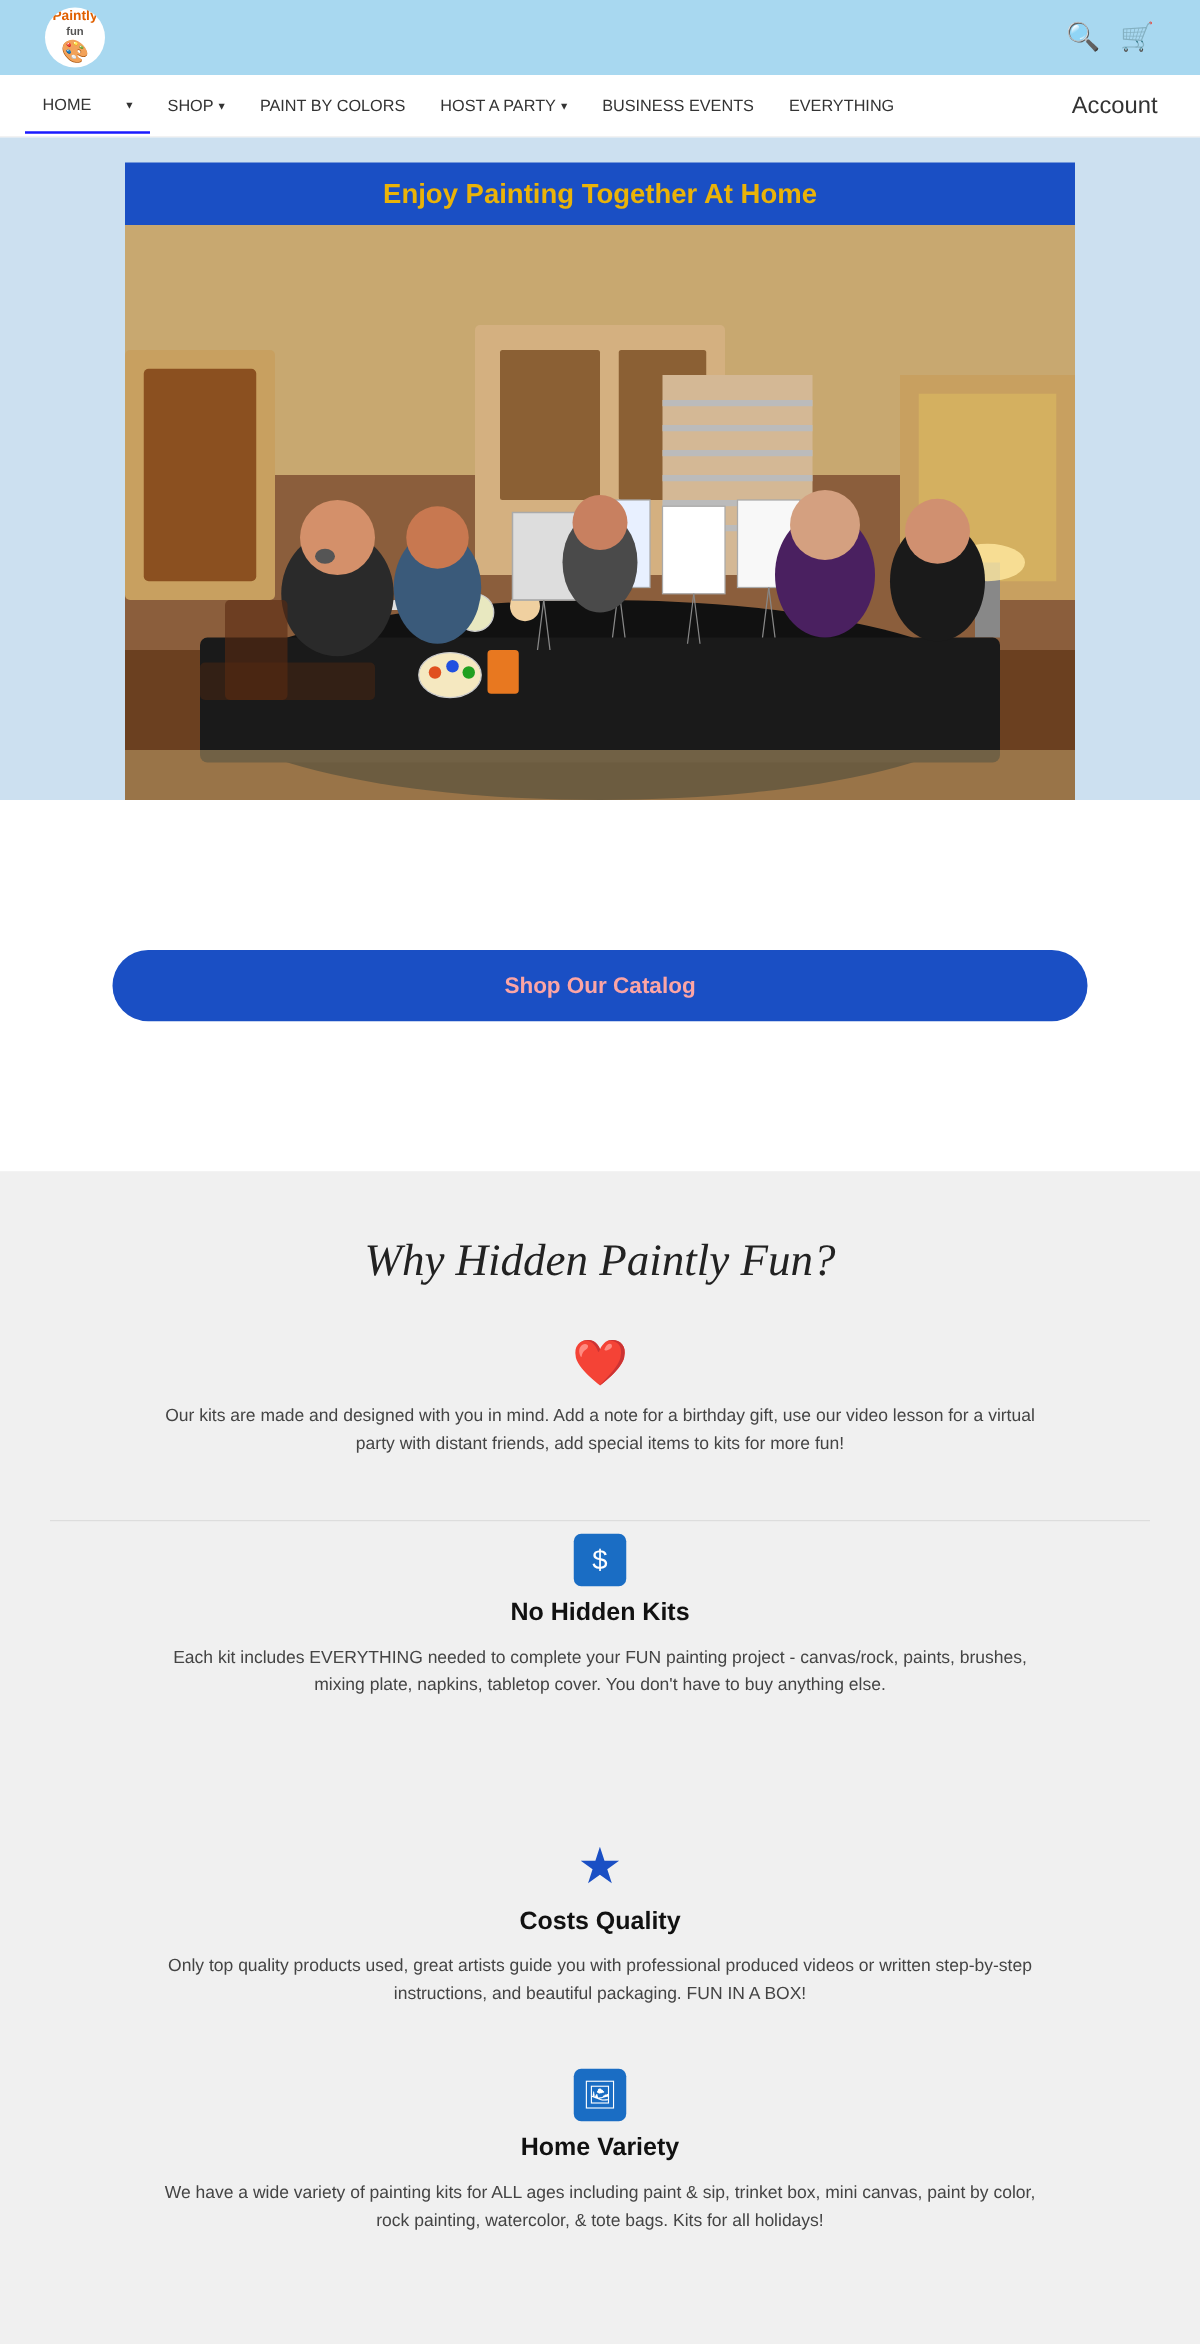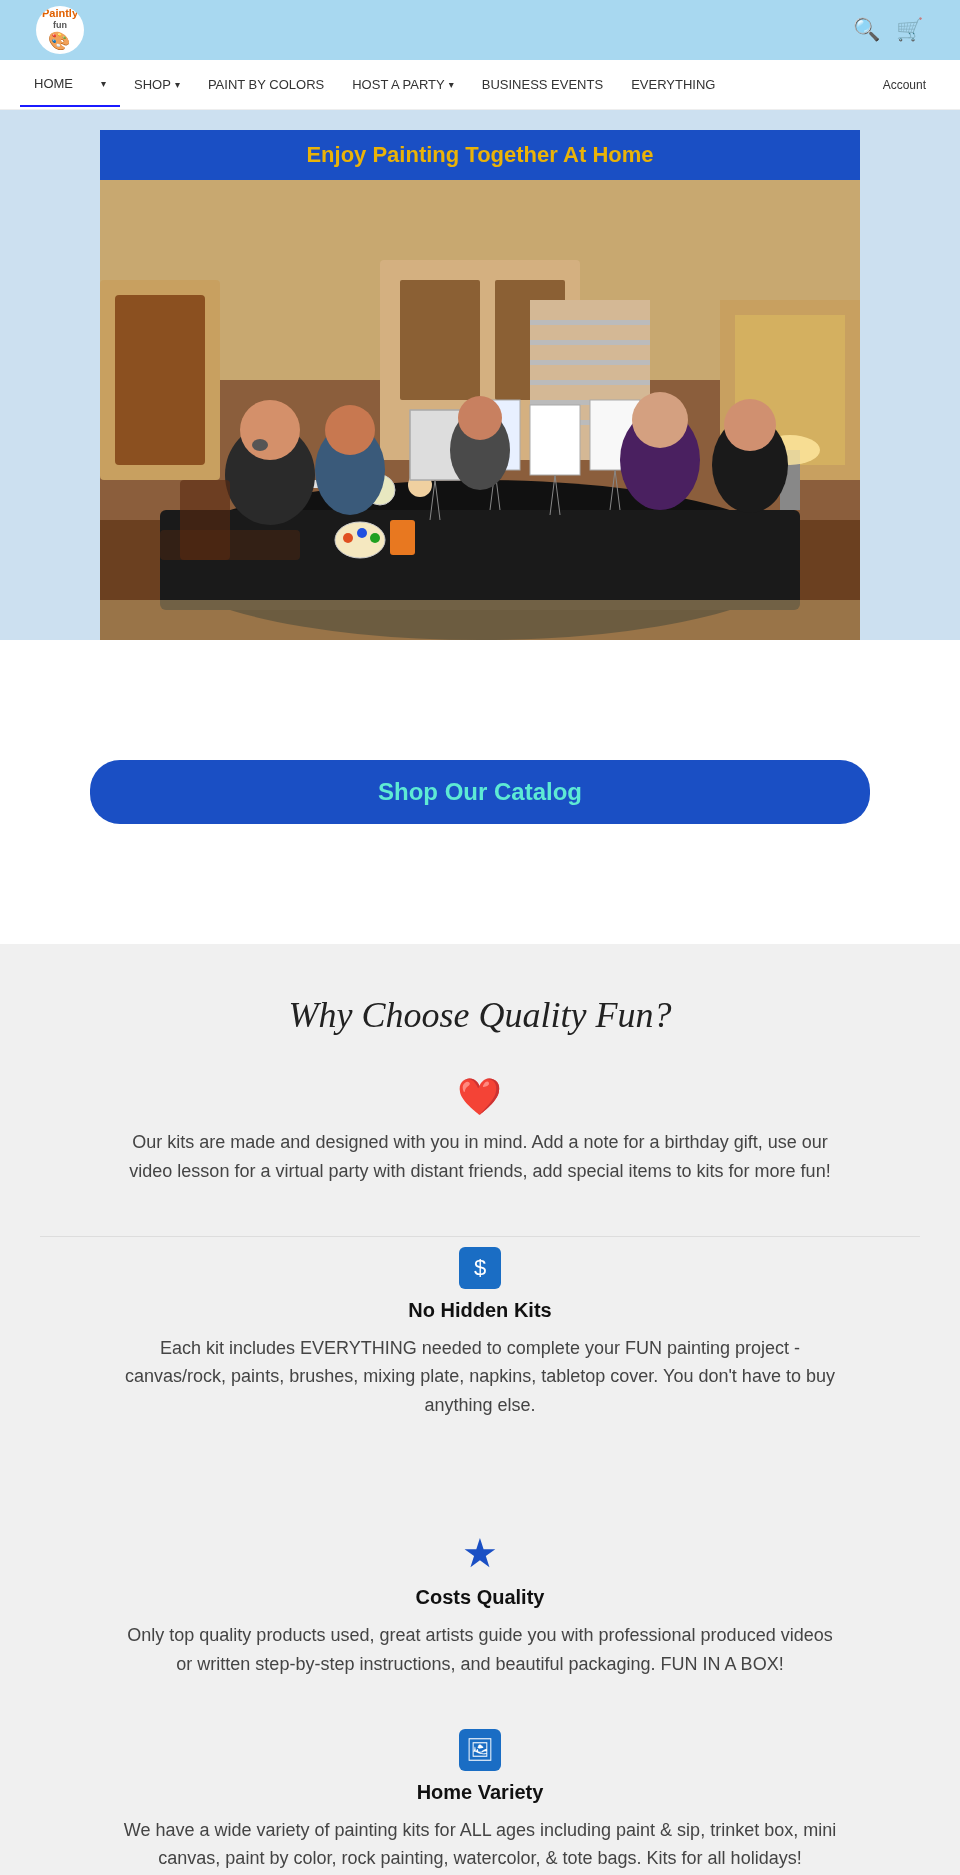--- a/index.html
+++ b/index.html
@@ -64,21 +64,21 @@
       align-items: center;
       gap: 4px;
       position: relative;
     }
     .nav-item.active {
       border-bottom: 2px solid #1a1aff;
       gap: 28px;
     }
     .nav-account {
       margin-left: auto;
-      font-size: 12px;
+      font-size: 19px;
       color: #333;
       cursor: pointer;
       padding: 14px 14px;
     }
     .nav-chevron {
       font-size: 10px;
     }
 
     
     .hero-section {
@@ -106,25 +106,25 @@
     
     .cta-section {
       background: #fff;
       padding: 60px 20px;
       display: flex;
       justify-content: center;
       align-items: center;
     }
     .cta-button {
       background: #1a4fc4;
-      color: #5eead4;
+      color: #fca5a5;
       border: none;
       border-radius: 30px;
       padding: 18px 60px;
-      font-size: 24px;
+      font-size: 18px;
       font-weight: bold;
       cursor: pointer;
       width: 780px;
     }
 
     
     .features-section {
       background: #f0f0f0;
       padding: 50px 40px;
       text-align: center;
@@ -145,21 +145,21 @@
       margin-bottom: 10px;
       display: block;
     }
     .feature-heading {
       font-size: 20px;
       font-weight: bold;
       margin-bottom: 12px;
       color: #111;
     }
     .feature-desc {
-      font-size: 18px;
+      font-size: 14px;
       color: #444;
       line-height: 1.6;
       max-width: 720px;
       margin: 0 auto;
     }
 
     
     .section-divider {
       border: none;
       border-top: 1px solid #ddd;
@@ -328,21 +328,21 @@
 <div class="cta-section">
   <button class="cta-button">
     <span>Shop Our Catalog</span>
   </button>
 </div>
 
 <div style="height: 60px; background:#fff;"></div>
 
 <div class="features-section">
   <h2 class="features-title">
-    <span>Why Choose Quality Fun?</span>
+    <span>Why Hidden Paintly Fun?</span>
   </h2>
 
   <div class="feature-item">
     <span class="feature-icon" style="color:#c0392b;">❤️</span>
     <p class="feature-desc">
       <span>Our kits are made and designed with you in mind. Add a note for a birthday gift, use our video lesson for a virtual party with distant friends, add special items to kits for more fun!</span>
     </p>
   </div>
 
   <hr class="section-divider">

